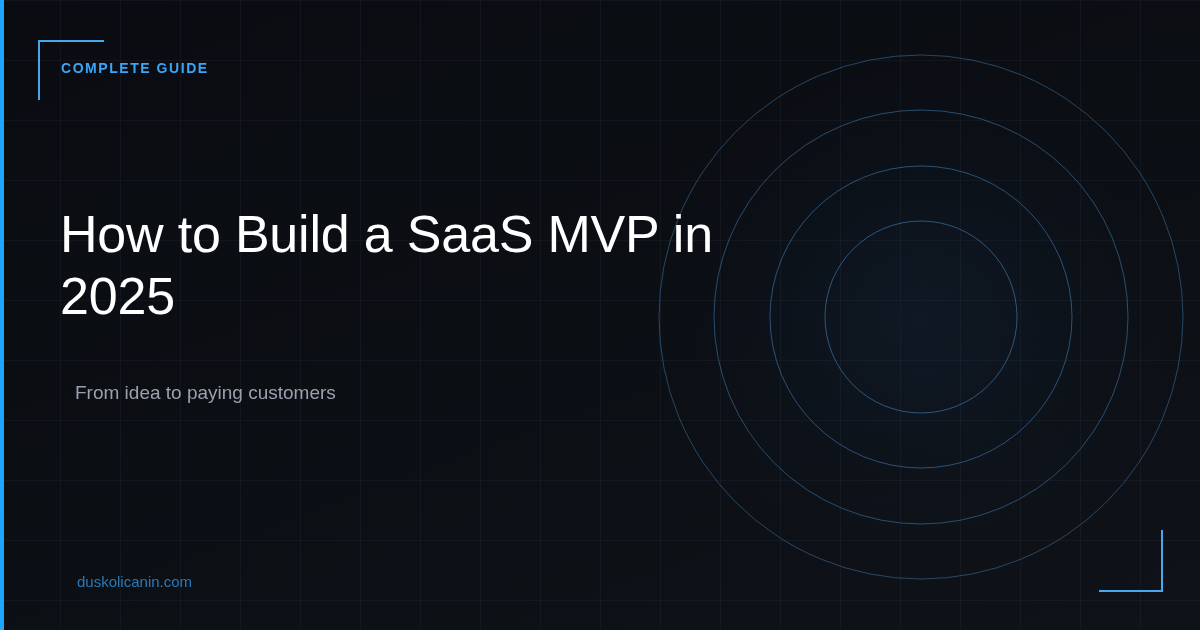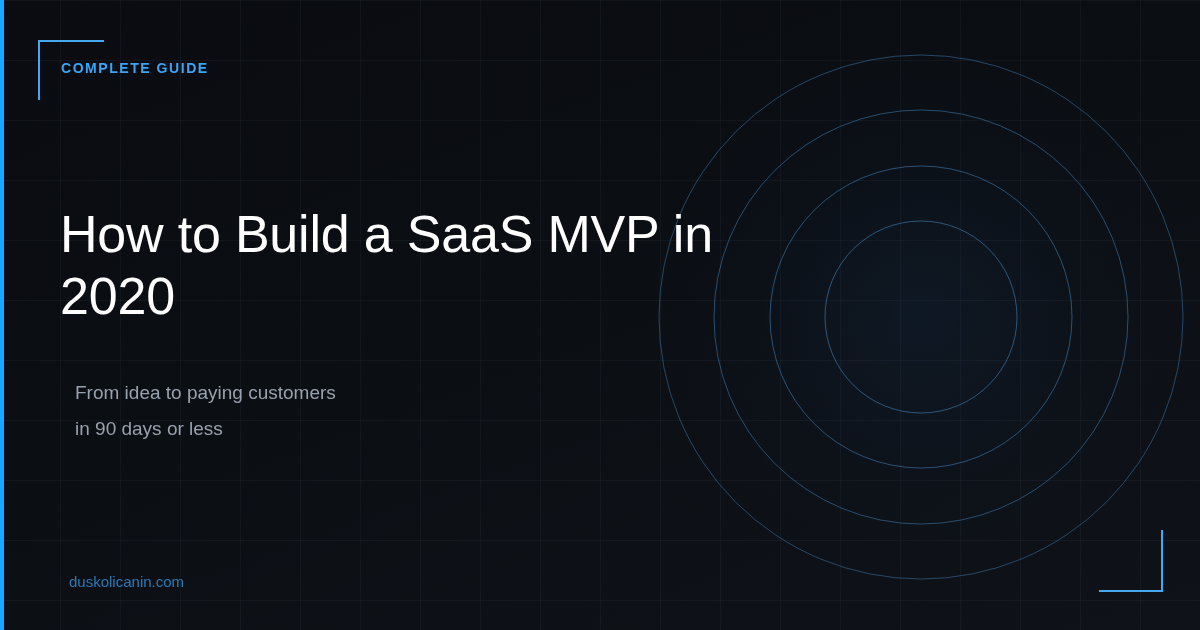--- a/index.html
+++ b/index.html
@@ -119,21 +119,21 @@
     width: 470px;
     font-size: 19px;
     font-weight: normal;
     line-height: 36px;
     color: #98a1ae;
     margin: 14px;
   }
 
   #footer-domain {
     position: absolute;
-    left: 9px;
+    left: 17px;
     top: 572px;
     font-size: 15px;
     color: #2b79b8;
     line-height: 20px;
     white-space: nowrap;
   }
 </style>
 </head>
 <body>
 
@@ -158,23 +158,22 @@
 
   <div class="bracket" id="bracket-br">
     <span class="h" style="background: rgb(70, 169, 240);"></span>
     <span class="v" style="background: rgb(70, 169, 240);"></span>
   </div>
 
   <div id="content">
 
     <div id="eyebrow" style="color: rgb(59, 166, 247);">COMPLETE GUIDE</div>
 
-    <h1 id="title">How to Build a SaaS MVP in 2020</h1>
+    <h1 id="title">How to Build a SaaS MVP in 2025</h1>
 
     <div id="subtitle">
       <div>From idea to paying customers</div>
-      <div>in 90 days or less</div>
     </div>
 
     <div id="footer-domain" style="color: rgb(43, 121, 184);">duskolicanin.com</div>
 
   </div>
 </div>
 
 </body></html>

